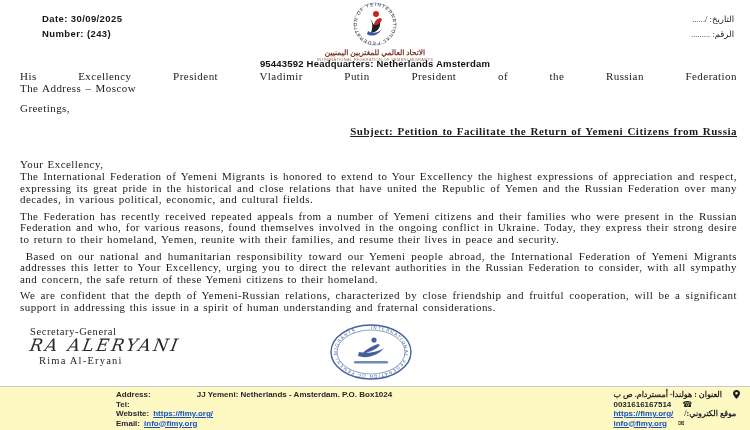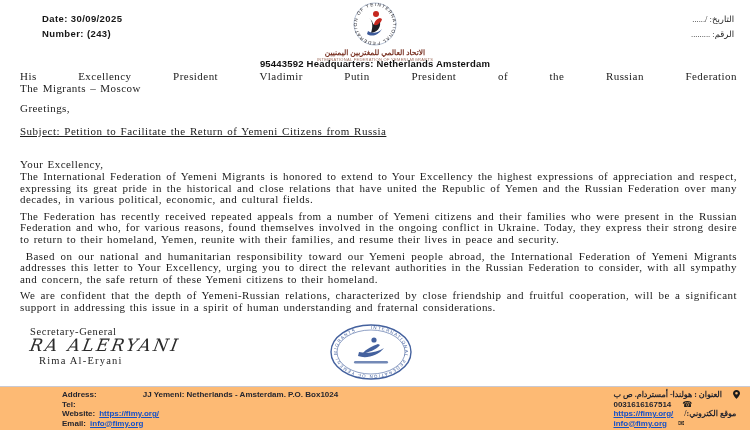--- a/index.html
+++ b/index.html
@@ -41,21 +41,21 @@
   
   .letter {
     position:absolute; left:20px; right:13px; top:71px;
     font-size:11px; line-height:11.6px; letter-spacing:.45px; word-spacing:1px;
     color:#1b1b1b;
   }
   .addr1 { text-align:justify; text-align-last:justify; }
   .addr2 { margin-top:0; }
   .greeting { margin-top:9px; }
   .subject {
-    margin-top:11px; text-align:left; font-weight:400;
+    margin-top:11px; text-align:right; font-weight:700;
     text-decoration:underline; letter-spacing:.5px;
   }
   .salutation { margin-top:22px; }
   .letter p {
     text-align:justify; white-space:pre-wrap; margin-top:5px;
   }
   .letter p.first { margin-top:0; }
   .closing { margin-top:6px; }
 
   
@@ -65,22 +65,22 @@
     font-family:"DejaVu Serif", serif; font-style:italic;
     font-size:17px; letter-spacing:2.5px; transform:skewX(-10deg);
     color:#2b2b2b; line-height:17px; white-space:nowrap;
   }
   .sig-name { font-size:10.5px; letter-spacing:1.2px; margin-left:9px; margin-top:1px; }
   .seal { position:absolute; left:328px; top:321px; }
 
   
   .footer {
     position:absolute; left:0; right:0; bottom:0; height:44px;
-    border-top:1px solid #c9c9d2; background:#fdba74;
-    padding:3px 10px 3px 62px;
+    border-top:1px solid #c9c9d2; background:#fef9c3;
+    padding:3px 10px 3px 116px;
     font-family:"Liberation Sans", sans-serif; font-size:8px; font-weight:700;
     color:#26262e; display:flex; justify-content:space-between;
   }
   .f-left { line-height:9.5px; }
   .f-row { display:flex; white-space:nowrap; }
   .f-label { margin-right:4px; }
   .f-gap { width:42px; }
   a.lnk { color:#1550c8; text-decoration:underline; font-weight:700; }
   .f-right { text-align:right; line-height:9.5px; }
   .f-right .row { display:flex; justify-content:flex-start; align-items:center; gap:11px; }
@@ -116,21 +116,21 @@
       <path d="M 19,30 C 23,33 30,32 33,28 C 29,35 22,36 18,33 Z" fill="#3d5a99"></path>
     </svg>
     <div class="logo-arabic ar">الاتحاد العالمي للمغتربين اليمنيين</div>
     <div class="logo-sub">INTERNATIONAL FEDERATION OF YEMENI MIGRANTS</div>
   </div>
 
   <div class="hq-line">95443592 Headquarters: Netherlands Amsterdam</div>
 
   <div class="letter">
     <div class="addr1">His Excellency President Vladimir Putin President of the Russian Federation</div>
-    <div class="addr2">The Migrants – Moscow</div>
+    <div class="addr2">The Address – Moscow</div>
     <div class="greeting">Greetings,</div>
     <div class="subject">Subject: Petition to Facilitate the Return of Yemeni Citizens from Russia</div>
     <div class="salutation">Your Excellency,</div>
     <p class="first">The International Federation of Yemeni Migrants is honored to extend to Your Excellency the highest expressions of appreciation and respect, expressing its great pride in the historical and close relations that have united the Republic of Yemen and the Russian Federation over many decades, in various political, economic, and cultural fields.</p>
     <p>The Federation has recently received repeated appeals from a number of Yemeni citizens and their families who were present in the Russian Federation and who, for various reasons, found themselves involved in the ongoing conflict in Ukraine. Today, they express their strong desire to return to their homeland, Yemen, reunite with their families, and resume their lives in peace and security.</p>
     <p> Based on our national and humanitarian responsibility toward our Yemeni people abroad, the International Federation of Yemeni Migrants addresses this letter to Your Excellency, urging you to direct the relevant authorities in the Russian Federation to consider, with all sympathy and concern, the safe return of these Yemeni citizens to their homeland.</p>
     <p>We are confident that the depth of Yemeni-Russian relations, characterized by close friendship and fruitful cooperation, will be a significant support in addressing this issue in a spirit of human understanding and fraternal considerations.</p>
   </div>
 
   <div class="sig-block">

